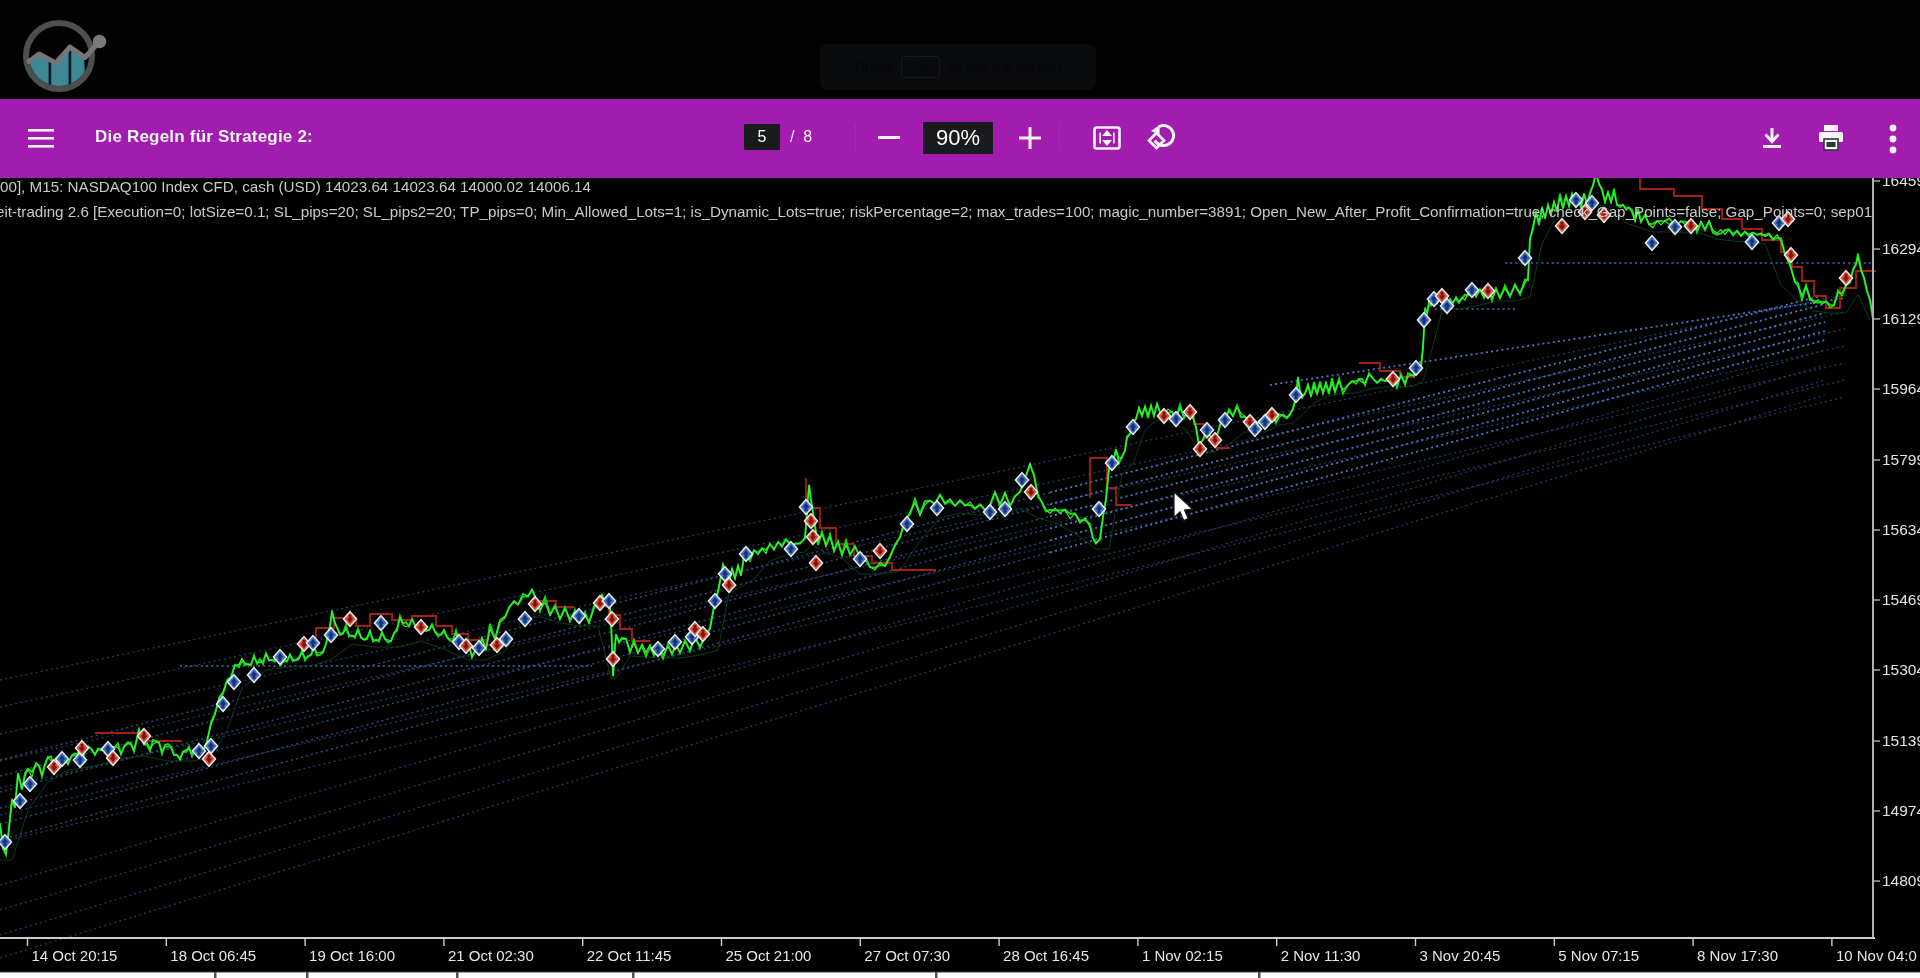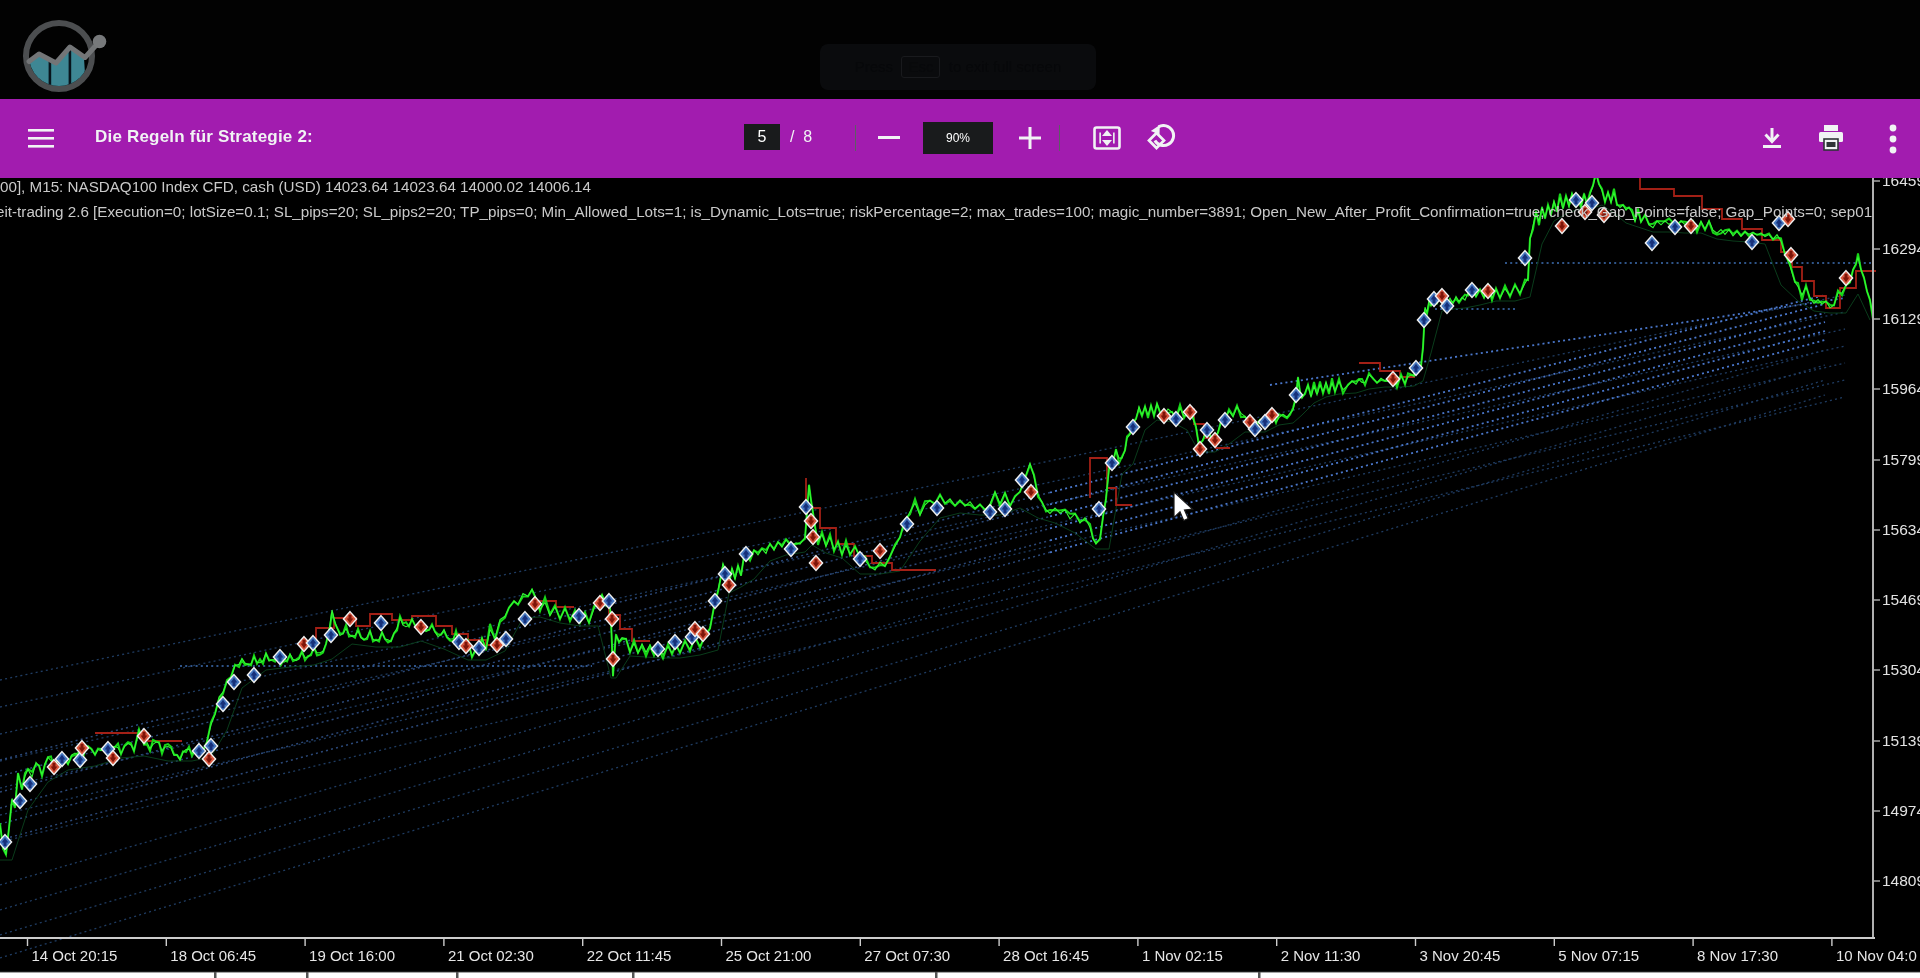--- a/index.html
+++ b/index.html
@@ -6,21 +6,21 @@
 #hdr{position:absolute;left:0;top:0;width:1920px;height:99px;background:#020202;}
 #toast{position:absolute;left:820px;top:44px;width:276px;height:46px;background:#0a0b0d;
 border-radius:8px;color:#07080a;font-size:14px;font-size:15px;text-align:center;line-height:46px;}
 #toast .k{display:inline-block;border:1px solid #191a1d;border-radius:3px;padding:0 6px;
 line-height:20px;color:#08090b;}
 #tb{position:absolute;left:0;top:99px;width:1920px;height:97px;background:#a21caf;}
 #tb .t{position:absolute;color:#f1f3f4;}
 #title{left:95px;top:28px;font-size:17px;font-weight:700;letter-spacing:0.2px;}
 .box{position:absolute;background:#191b1c;color:#fff;text-align:center;}
 #pg{left:744px;top:25px;width:36px;height:26px;font-size:16px;line-height:26px;}
-#zm{left:923px;top:23px;width:70px;height:32px;font-size:12px;line-height:32px;}
+#zm{left:923px;top:23px;width:70px;height:32px;font-size:22px;line-height:32px;}
 .sep{position:absolute;width:1px;height:26px;background:#5c6063;top:26px;}
 svg.ic{position:absolute;}
 #chartwrap{position:absolute;left:0;top:178px;}
 </style></head>
 <body>
 <div id="hdr">
 <svg width="120" height="99" style="position:absolute;left:0;top:0">
   <circle cx="59" cy="56" r="33" fill="none" stroke="#4c4e50" stroke-width="6"></circle>
   <clipPath id="lc">
         <circle cx="59" cy="56" r="30"></circle>

